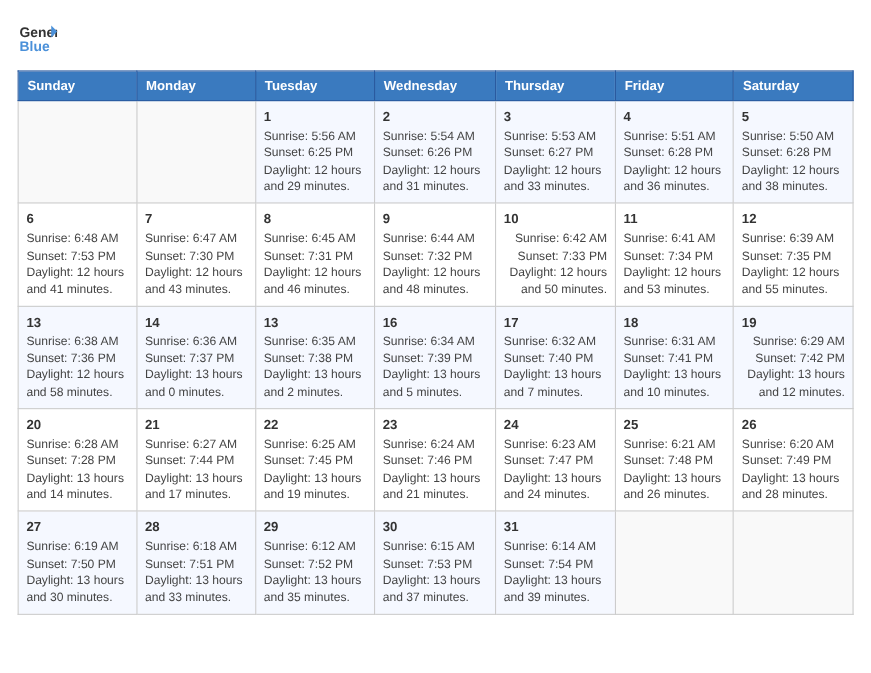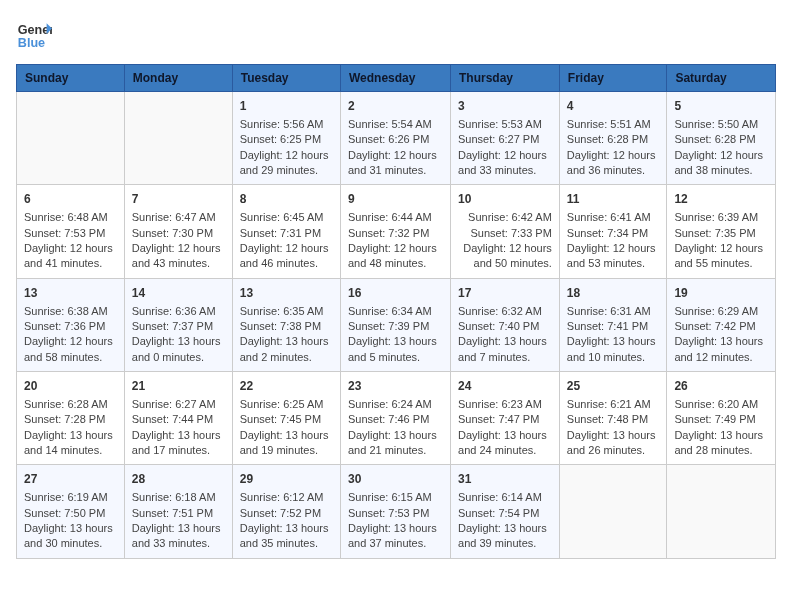--- a/index.html
+++ b/index.html
@@ -37,21 +37,21 @@
       font-size: 14px;
       color: #555;
     }
     .calendar {
       width: 100%;
       border-collapse: collapse;
       font-size: 11px;
     }
     .calendar thead th {
       background-color: #3a7abf;
-      color: #0f172a;
+      color: #ffffff;
       padding: 6px 8px;
       text-align: left;
       font-size: 12px;
       font-weight: bold;
       border: 1px solid #2a5a9f;
     }
     .calendar tbody td {
       border: 1px solid #ccc;
       vertical-align: top;
       padding: 6px 7px;
@@ -220,21 +220,21 @@
 Daylight: 13 hours and 7 minutes.</div>
         </td>
         <td>
           <span class="day-number">18</span>
           <div class="cell-content" style="white-space: pre-line;">Sunrise: 6:31 AM
 Sunset: 7:41 PM
 Daylight: 13 hours and 10 minutes.</div>
         </td>
         <td>
           <span class="day-number">19</span>
-          <div class="cell-content" style="white-space: pre-line;">Sunrise: 6:29 AM
+          <div class="cell-content" style="white-space: pre-line; text-align: right;">Sunrise: 6:29 AM
 Sunset: 7:42 PM
 Daylight: 13 hours and 12 minutes.</div>
         </td>
       </tr>
       <tr>
         <td>
           <span class="day-number">20</span>
           <div class="cell-content" style="white-space: pre-line;">Sunrise: 6:28 AM
 Sunset: 7:28 PM
 Daylight: 13 hours and 14 minutes.</div>

